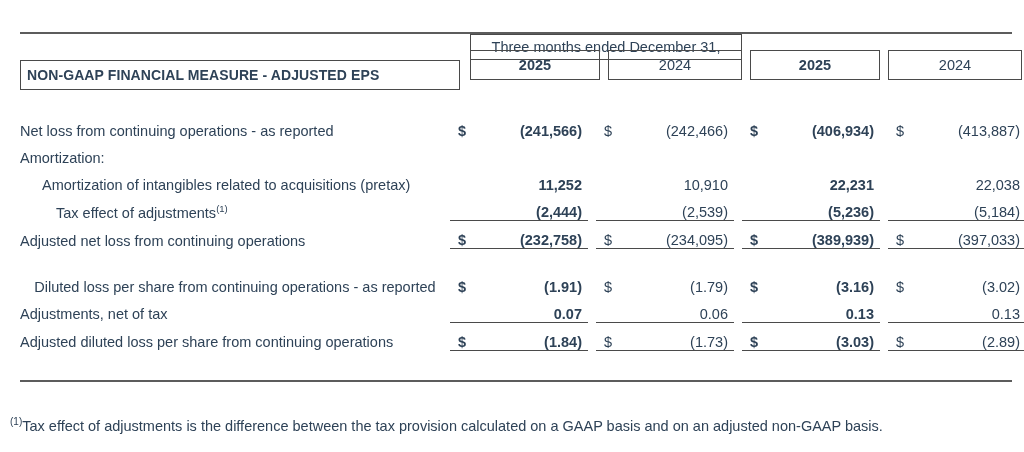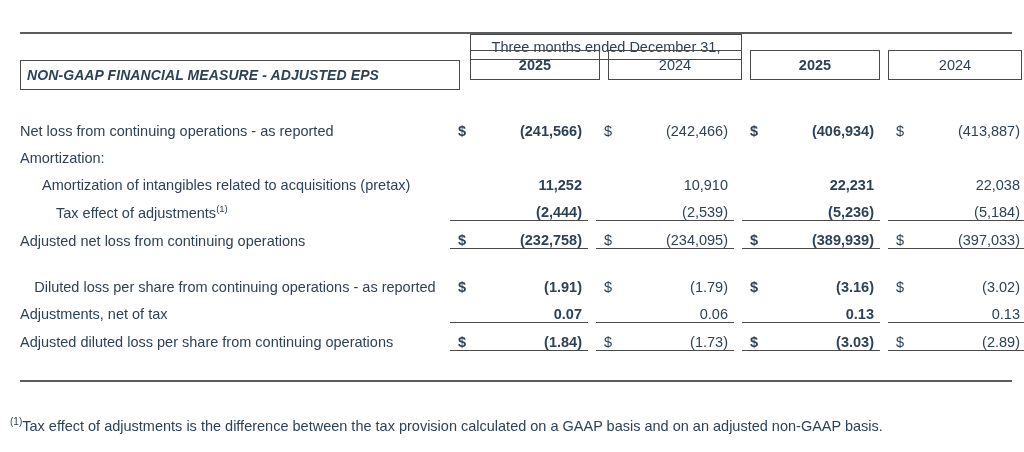--- a/index.html
+++ b/index.html
@@ -63,21 +63,20 @@
     position: absolute;
     left: 0;
     top: 26px;
     width: 440px;
     height: 30px;
     border: 1px solid #4a4a4a;
     box-sizing: border-box;
     display: flex;
     align-items: center;
     padding-left: 6px;
-    font-style: italic;
   }
   .hdr-title-box span {
     font-size: 14px;
     font-weight: bold;
     letter-spacing: 0.1px;
     white-space: nowrap;
   }
 
   .grp {
     position: absolute;

